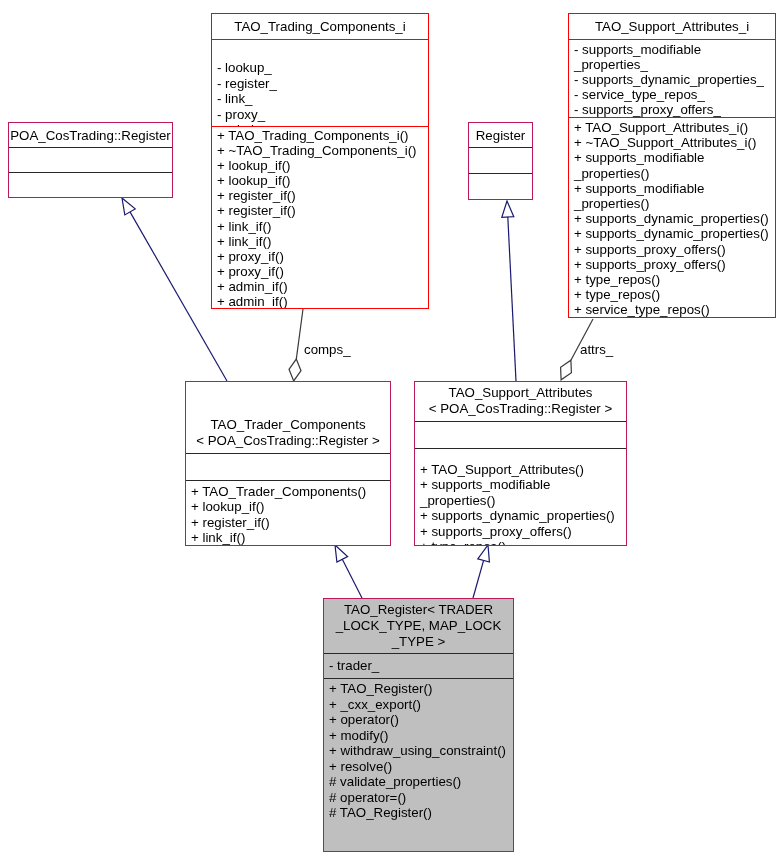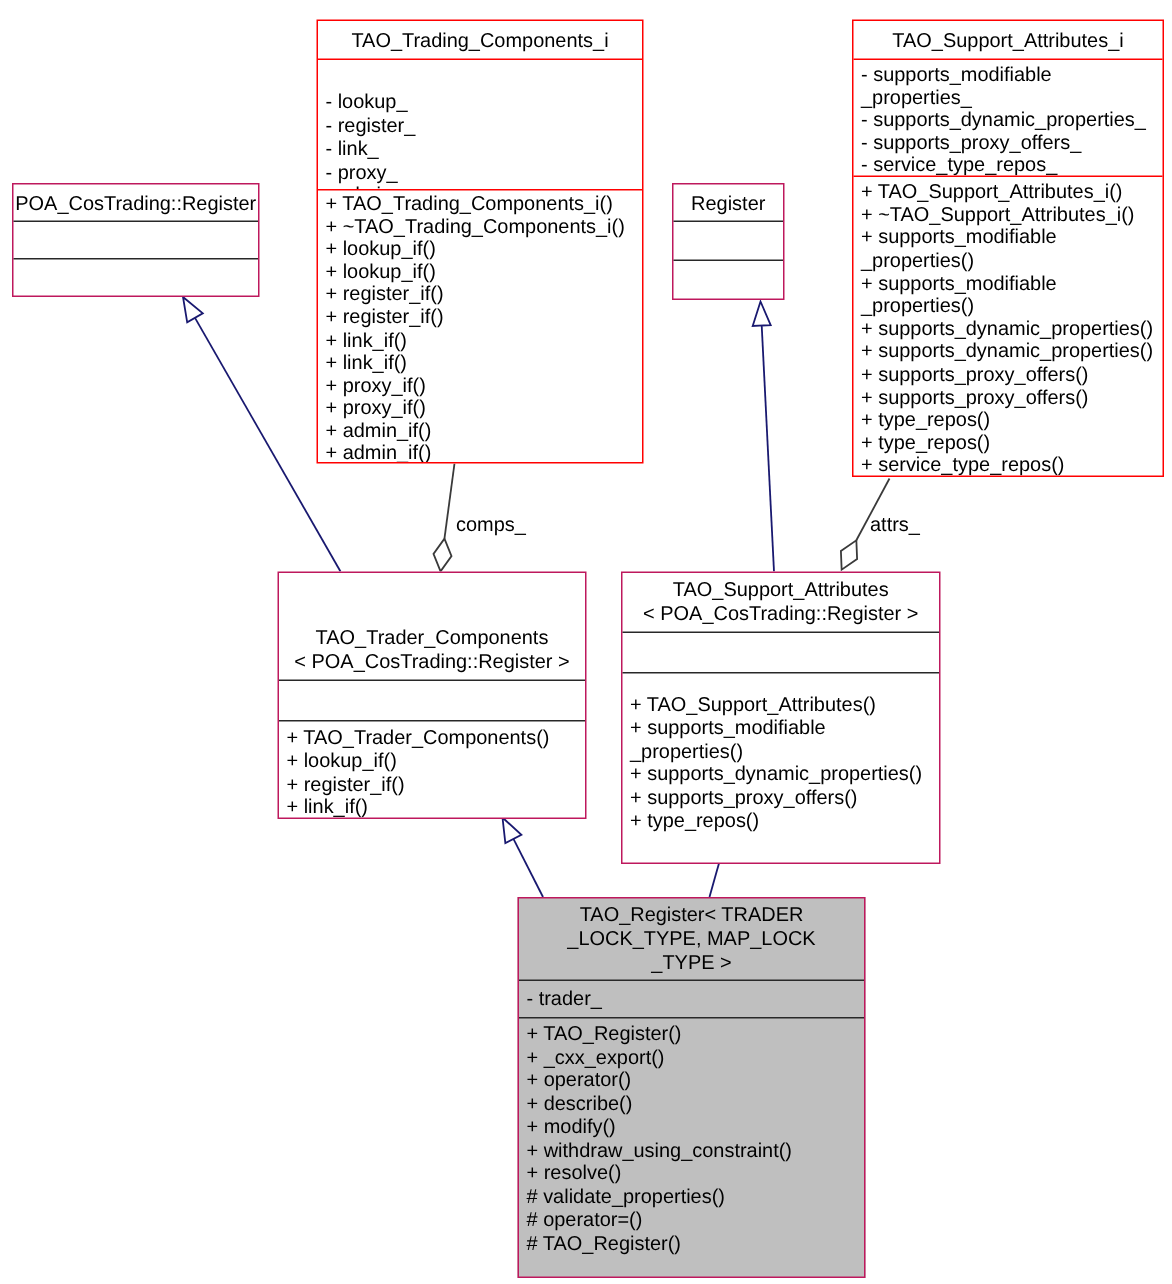--- a/index.html
+++ b/index.html
@@ -87,34 +87,34 @@
         <div class="line">+ register_if()</div>
         <div class="line">+ link_if()</div>
         <div class="line">+ link_if()</div>
         <div class="line">+ proxy_if()</div>
         <div class="line">+ proxy_if()</div>
         <div class="line">+ admin_if()</div>
         <div class="line">+ admin_if()</div>
       </div>
   </div>
 
-  <div class="cls" style="left:448px;top:122px;width:75px;height:78px;">
+  <div class="cls" style="left:468px;top:122px;width:65px;height:78px;">
     <div class="title" style="height:24px;">Register</div>
     <div class="sec" style="height:26px;"></div>
     <div class="sec" style="flex:1;"></div>
   </div>
 
   <div class="cls red" style="left:568px;top:13px;width:208px;height:305px;">
     <div class="title" style="height:25px;">TAO_Support_Attributes_i</div>
     <div class="sec" style="height:78px;padding:2px 5px 0;line-height:15px;">
         <div class="line">- supports_modifiable</div>
         <div class="line">_properties_</div>
         <div class="line">- supports_dynamic_properties_</div>
+        <div class="line">- service_type_repos_</div>
         <div class="line">- supports_proxy_offers_</div>
-        <div class="line">- service_type_repos_</div>
       </div>
     <div class="sec" style="flex:1;padding:2px 5px 0;line-height:15.2px;">
         <div class="line">+ TAO_Support_Attributes_i()</div>
         <div class="line">+ ~TAO_Support_Attributes_i()</div>
         <div class="line">+ supports_modifiable</div>
         <div class="line">_properties()</div>
         <div class="line">+ supports_modifiable</div>
         <div class="line">_properties()</div>
         <div class="line">+ supports_dynamic_properties()</div>
         <div class="line">+ supports_dynamic_properties()</div>
@@ -135,50 +135,49 @@
     <div class="sec" style="flex:1;padding:3px 5px 0;line-height:15.4px;">
         <div class="line">+ TAO_Trader_Components()</div>
         <div class="line">+ lookup_if()</div>
         <div class="line">+ register_if()</div>
         <div class="line">+ link_if()</div>
         <div class="line">+ proxy_if()</div>
         <div class="line">+ admin_if()</div>
       </div>
   </div>
 
-  <div class="cls" style="left:414px;top:381px;width:213px;height:195px;">
+  <div class="cls" style="left:414px;top:381px;width:213px;height:165px;">
     <div class="title-multi" style="height:39px;padding:3px 4px 0;line-height:16px;">
         <div class="line">TAO_Support_Attributes</div>
         <div class="line">&lt; POA_CosTrading::Register &gt;</div>
       </div>
     <div class="sec" style="height:27px;"></div>
     <div class="sec" style="flex:1;padding:13px 5px 0;line-height:15.4px;">
         <div class="line">+ TAO_Support_Attributes()</div>
         <div class="line">+ supports_modifiable</div>
         <div class="line">_properties()</div>
         <div class="line">+ supports_dynamic_properties()</div>
         <div class="line">+ supports_proxy_offers()</div>
         <div class="line">+ type_repos()</div>
       </div>
   </div>
 
-  <div class="cls gray" style="left:345px;top:598px;width:232px;height:254px;">
+  <div class="cls gray" style="left:323px;top:598px;width:191px;height:254px;">
     <div class="title-multi" style="height:54px;padding:3px 4px 0;line-height:16px;">
         <div class="line">TAO_Register&lt; TRADER</div>
         <div class="line">_LOCK_TYPE, MAP_LOCK</div>
         <div class="line">_TYPE &gt;</div>
       </div>
     <div class="sec" style="height:25px;padding:4px 5px 0;line-height:15px;">
         <div class="line">- trader_</div>
       </div>
     <div class="sec" style="flex:1;padding:2px 5px 0;line-height:15.5px;">
         <div class="line">+ TAO_Register()</div>
         <div class="line">+ _cxx_export()</div>
         <div class="line">+ operator()</div>
-        <div class="line">+ describe()</div>
         <div class="line">+ modify()</div>
         <div class="line">+ withdraw_using_constraint()</div>
         <div class="line">+ resolve()</div>
         <div class="line"># validate_properties()</div>
         <div class="line"># operator=()</div>
         <div class="line"># TAO_Register()</div>
       </div>
   </div>
 
   <div class="edge-label" style="left:304px;top:342px;">comps_</div>

